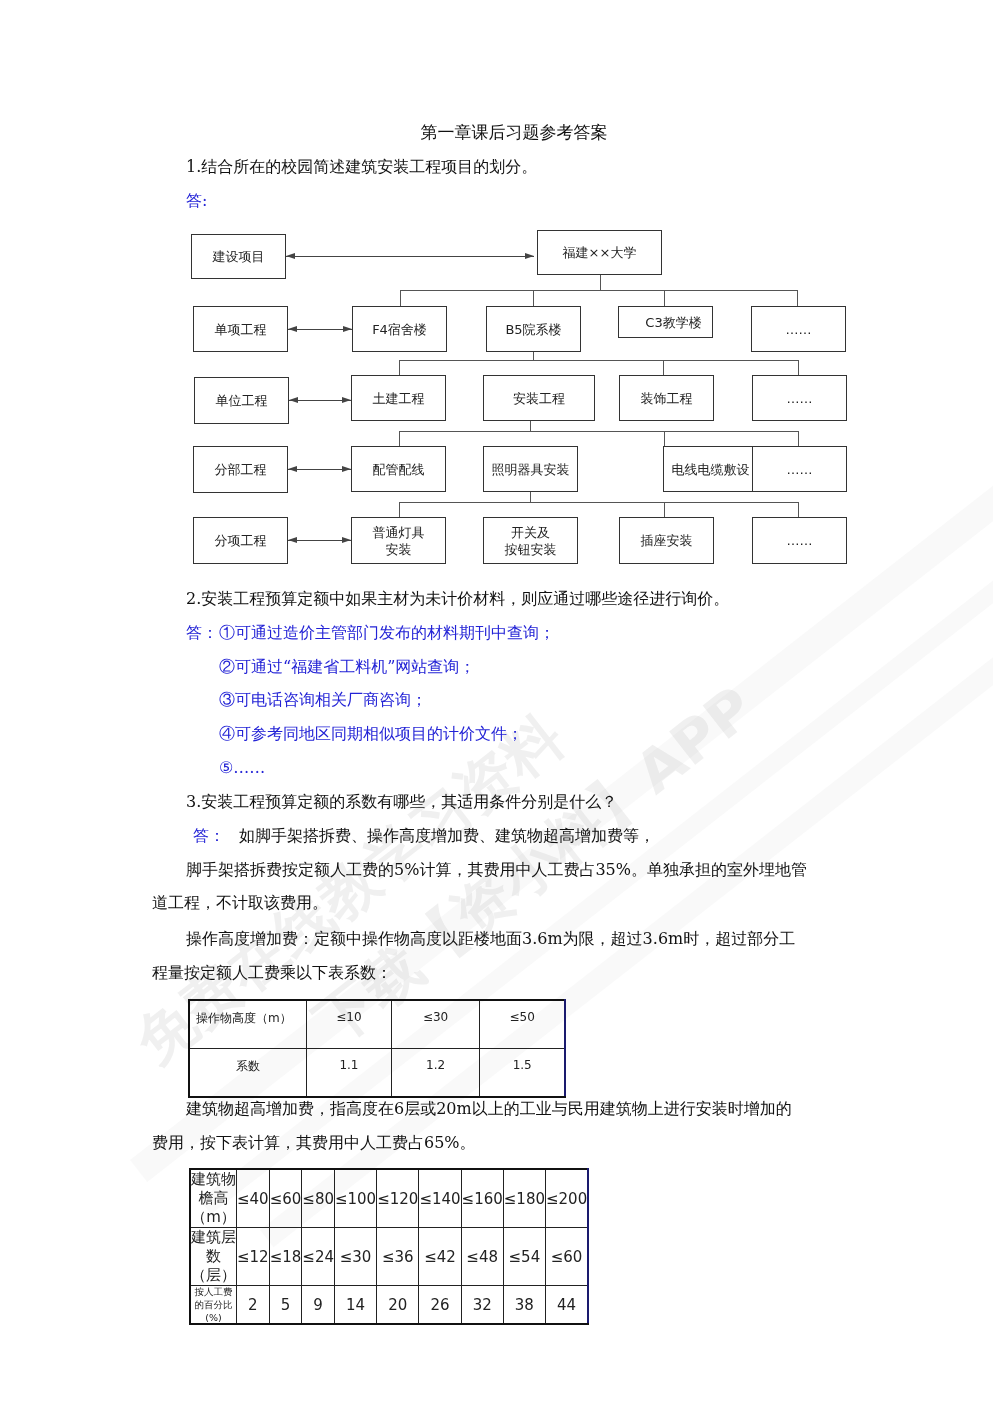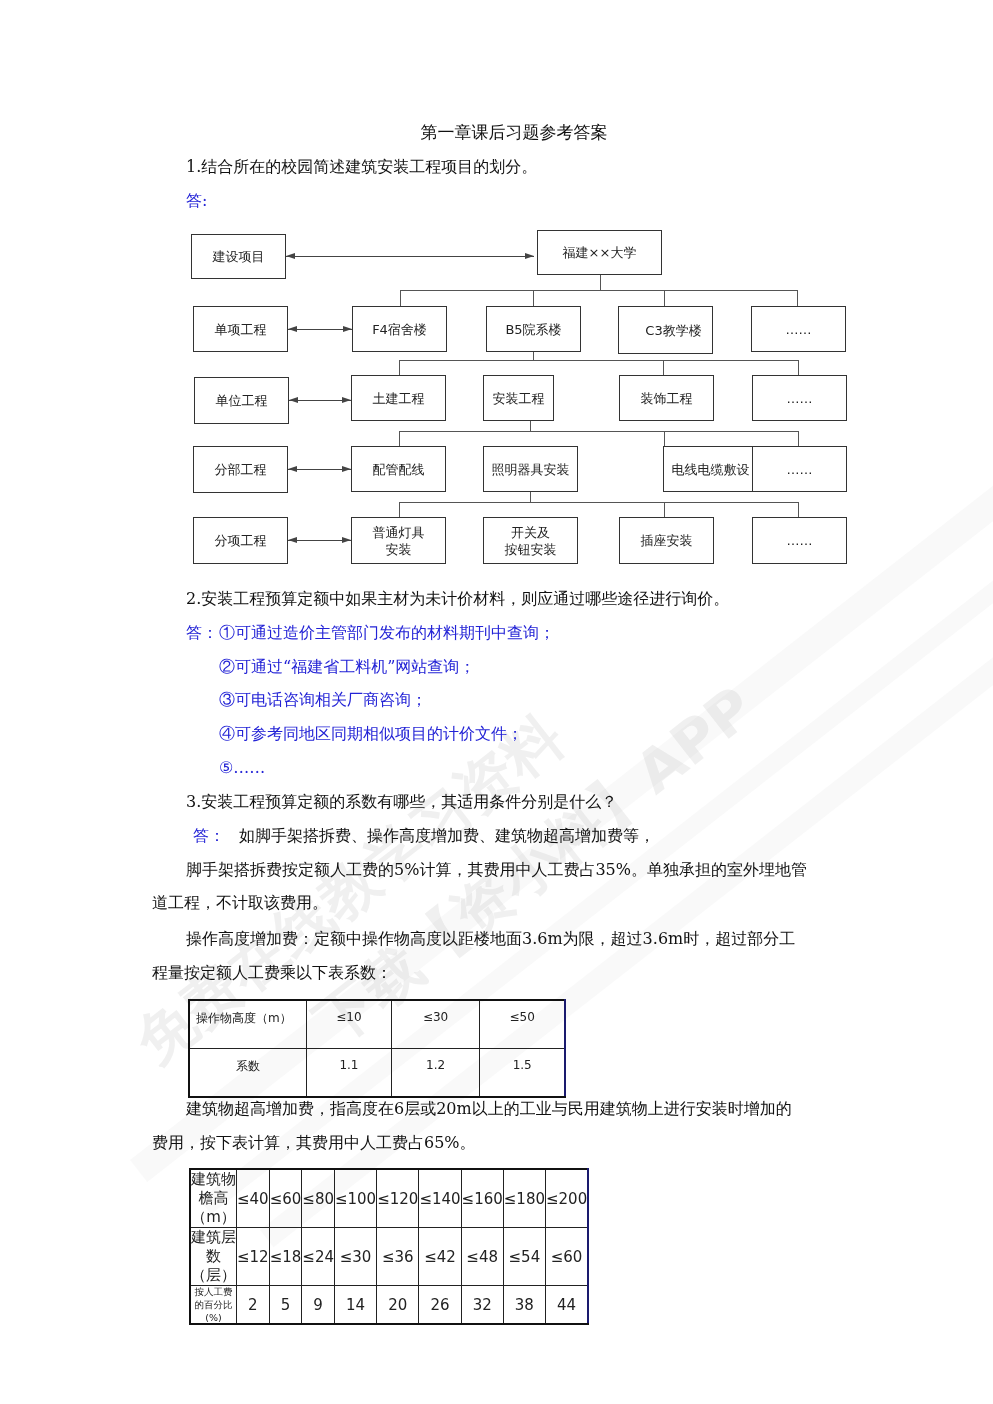--- a/index.html
+++ b/index.html
@@ -61,31 +61,31 @@
 
   <div class="vl" style="left:600px;top:275px;height:15px;"></div>
   <div class="hl" style="left:400px;top:290px;width:398px;"></div>
   <div class="vl" style="left:400px;top:290px;height:16px;"></div>
   <div class="vl" style="left:533px;top:290px;height:16px;"></div>
   <div class="vl" style="left:664px;top:290px;height:16px;"></div>
   <div class="vl" style="left:797px;top:290px;height:16px;"></div>
 
   <div class="box" style="left:352px;top:306px;width:95px;height:46px;">F4宿舍楼</div>
   <div class="box" style="left:486px;top:306px;width:95px;height:46px;">B5院系楼</div>
-  <div class="box" style="left:618px;top:306px;width:95px;height:48px;padding-left:16px;">C3教学楼</div>
+  <div class="box" style="left:618px;top:306px;width:95px;height:32px;padding-left:16px;">C3教学楼</div>
   <div class="box" style="left:751px;top:306px;width:95px;height:46px;">……</div>
 
   <div class="vl" style="left:533px;top:352px;height:8px;"></div>
   <div class="hl" style="left:399px;top:360px;width:400px;"></div>
   <div class="vl" style="left:399px;top:360px;height:15px;"></div>
   <div class="vl" style="left:663px;top:360px;height:15px;"></div>
   <div class="vl" style="left:798px;top:360px;height:15px;"></div>
 
   <div class="box" style="left:351px;top:375px;width:95px;height:46px;">土建工程</div>
-  <div class="box" style="left:483px;top:375px;width:71px;height:46px;">安装工程</div>
+  <div class="box" style="left:483px;top:375px;width:112px;height:46px;">安装工程</div>
   <div class="box" style="left:619px;top:375px;width:95px;height:46px;">装饰工程</div>
   <div class="box" style="left:752px;top:375px;width:95px;height:46px;">……</div>
 
   <div class="vl" style="left:530px;top:421px;height:10px;"></div>
   <div class="hl" style="left:399px;top:431px;width:400px;"></div>
   <div class="vl" style="left:399px;top:431px;height:15px;"></div>
   <div class="vl" style="left:664px;top:431px;height:15px;"></div>
   <div class="vl" style="left:798px;top:431px;height:15px;"></div>
 
   <div class="box" style="left:351px;top:446px;width:95px;height:46px;">配管配线</div>

